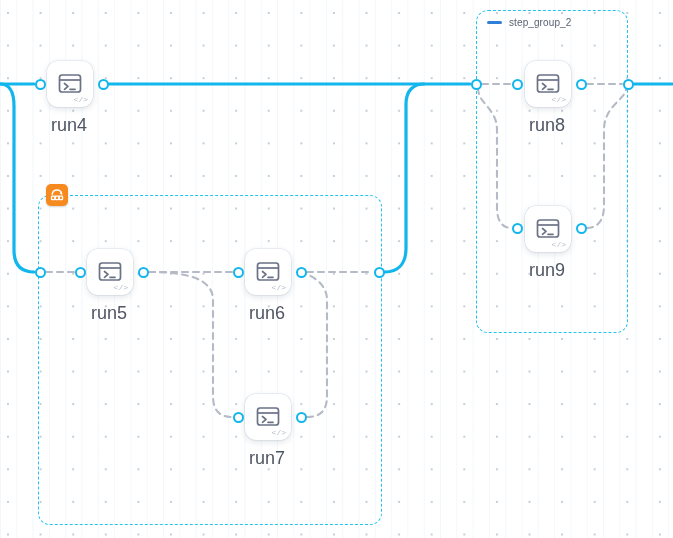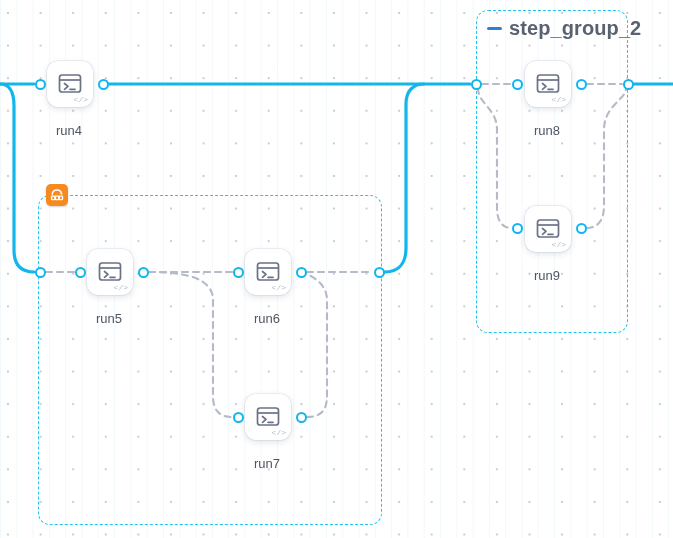--- a/index.html
+++ b/index.html
@@ -23,23 +23,22 @@
   .group{
     position:absolute;
     border:1.6px dashed #22C3F0;
     border-radius:12px;
     box-sizing:border-box;
     background:transparent;
   }
   .group-label{
     position:absolute;
     display:flex;align-items:center;gap:7px;
-    font-size:20px;color:#5a6270;letter-spacing:.1px;
+    font-size:10px;color:#5a6270;letter-spacing:.1px;
     white-space:nowrap;
-    font-weight:bold;
   }
   .collapse-dash{
     display:inline-block;width:15px;height:3px;border-radius:2px;background:#2f7fd6;
   }
   .loop-badge{
     position:absolute;width:22px;height:22px;border-radius:5px;
     background:#F68A1F;
     display:flex;align-items:center;justify-content:center;
     box-shadow:0 1px 2px rgba(0,0,0,.18);
   }
@@ -51,22 +50,22 @@
     background:#ffffff;
     box-shadow:0 2px 6px rgba(25,40,70,.13), 0 0 0 .5px rgba(220,226,235,.9);
     display:flex;align-items:center;justify-content:center;
   }
   .node-card .code-mark{
     position:absolute;right:5px;bottom:3px;
     font-size:8px;color:#b3b9c4;line-height:1;
     font-family:"Liberation Mono","DejaVu Sans Mono",monospace;
   }
   .node-label{
-    margin-top:16px;text-align:center;width:46px;
-    font-size:13px;color:#4f5663;white-space:nowrap;
+    margin-top:8px;text-align:center;width:46px;
+    font-size:18px;color:#4f5663;white-space:nowrap;
     transform:translateX(-1px);
   }
   .port{
     position:absolute;width:11px;height:11px;border-radius:50%;
     background:#ffffff;border:2.6px solid #12B6EC;box-sizing:border-box;
   }
 </style>
 </head>
 <body>
 

